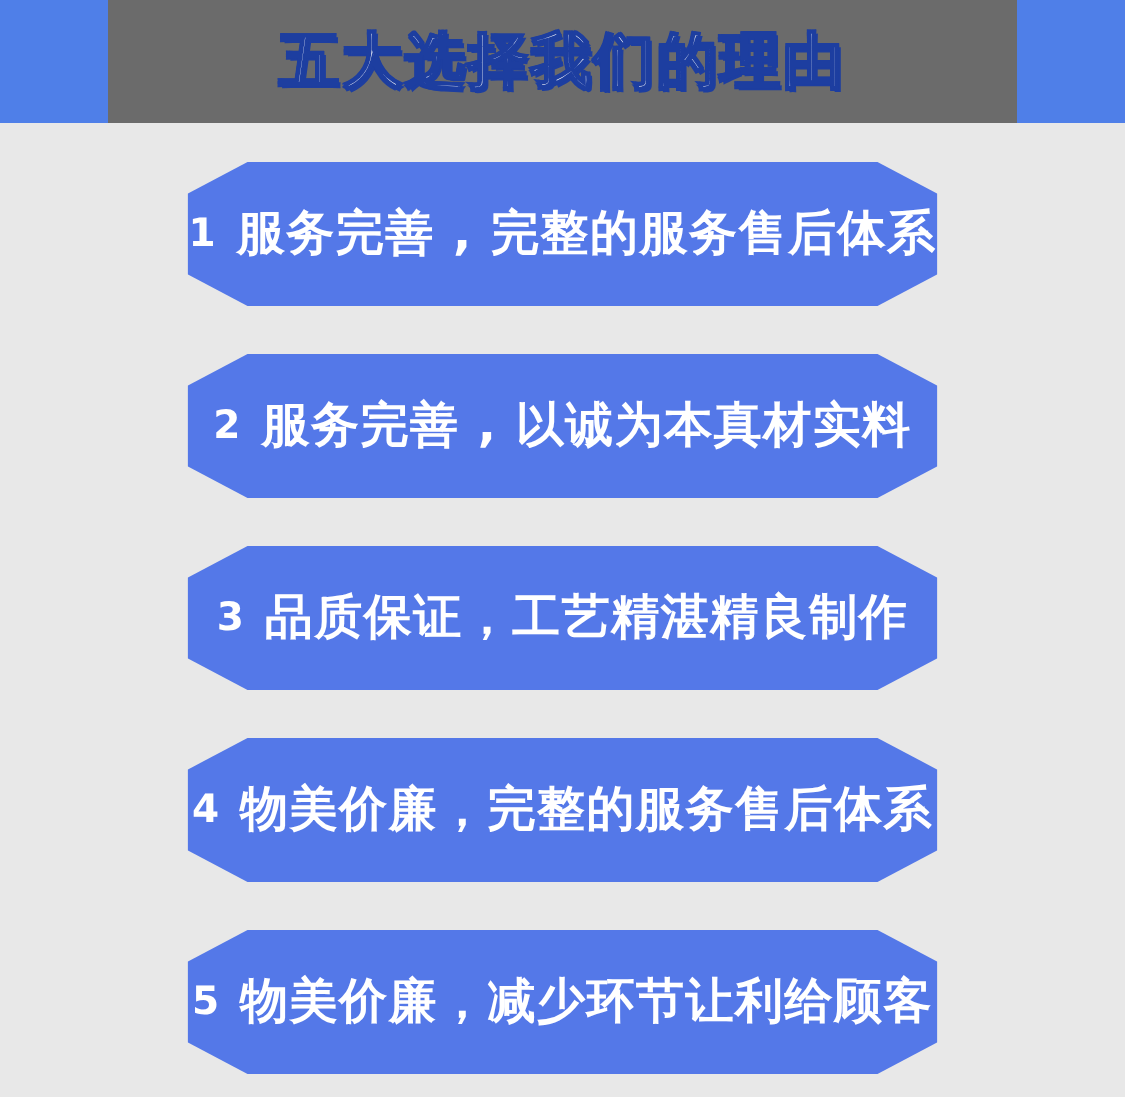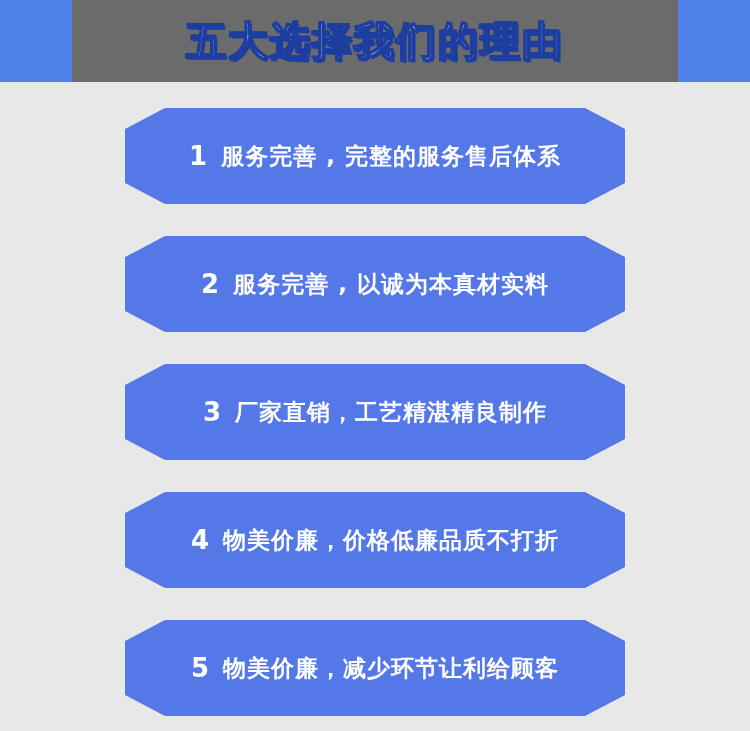--- a/index.html
+++ b/index.html
@@ -91,21 +91,21 @@
     white-space: nowrap;
   }
   .banner-num {
     font-size: 26px;
     font-weight: bold;
     color: #ffffff;
     margin-right: 14px;
     font-family: "DejaVu Sans", "Liberation Sans", sans-serif;
   }
   .banner-text {
-    font-size: 23px;
+    font-size: 32px;
     font-weight: bold;
     color: #ffffff;
     letter-spacing: 1px;
     font-family: "DejaVu Sans", "Liberation Sans", sans-serif;
   }
 </style>
 </head>
 <body>
 
 <div class="page">
@@ -128,28 +128,28 @@
     <div class="banner banner-2">
       <div class="banner-inner">
         <span class="banner-num">2</span>
         <span class="banner-text">服务完善 , 以诚为本真材实料</span>
       </div>
     </div>
 
     <div class="banner banner-3">
       <div class="banner-inner">
         <span class="banner-num">3</span>
-        <span class="banner-text">厂家直销，工艺精湛精良制作</span>
+        <span class="banner-text">品质保证，工艺精湛精良制作</span>
       </div>
     </div>
 
     <div class="banner banner-4">
       <div class="banner-inner">
         <span class="banner-num">4</span>
-        <span class="banner-text">物美价廉，价格低廉品质不打折</span>
+        <span class="banner-text">物美价廉，完整的服务售后体系</span>
       </div>
     </div>
 
     <div class="banner banner-5">
       <div class="banner-inner">
         <span class="banner-num">5</span>
         <span class="banner-text">物美价廉，减少环节让利给顾客</span>
       </div>
     </div>
 

